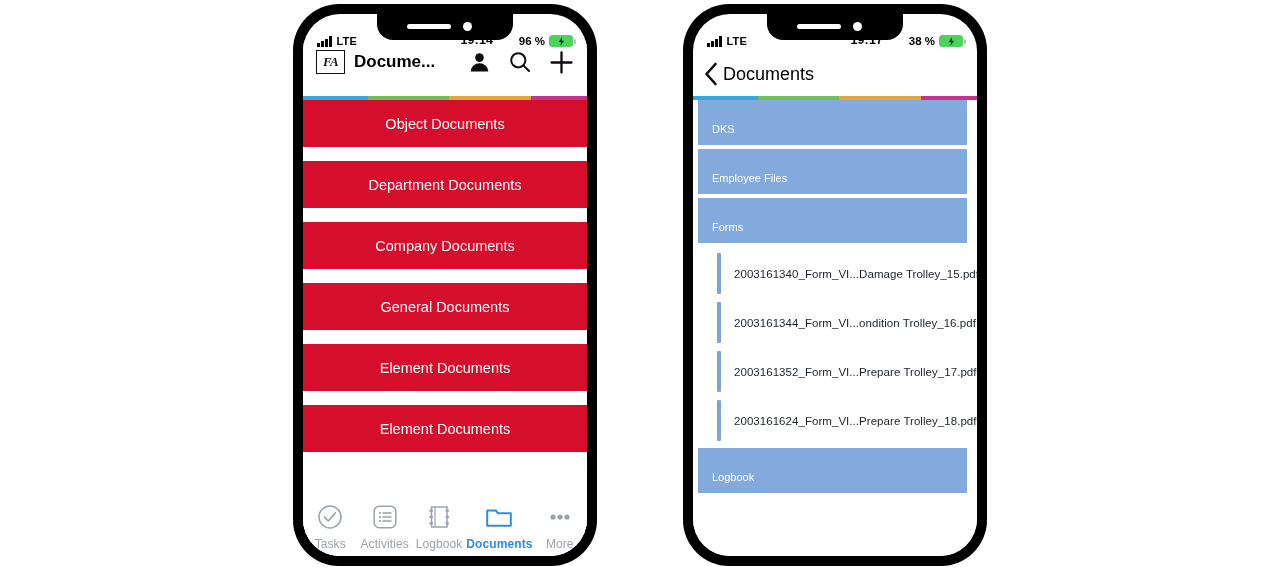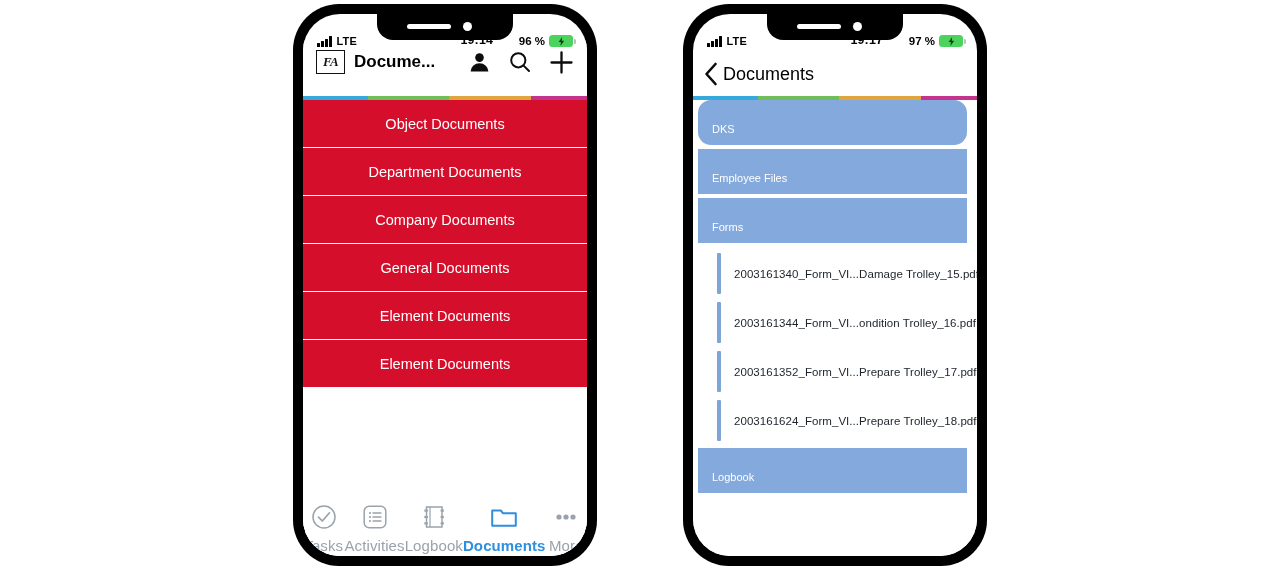--- a/index.html
+++ b/index.html
@@ -62,28 +62,28 @@
   
   .rainbow{position:absolute;left:0;right:0;top:82px;height:4px;display:flex;z-index:25;}
   .rainbow span{display:block;height:100%;}
 
   
   .content{position:absolute;left:0;right:0;top:86px;bottom:0;background:#fff;
     overflow:hidden;}
 
   
   .redlist{padding:0;}
-  .red-row{height:47px;margin-bottom:1px;display:flex;align-items:center;
+  .red-row{height:47px;margin-bottom:14px;display:flex;align-items:center;
     justify-content:center;color:#fff;font-size:14.5px;}
 
   
   .tabbar{position:absolute;left:0;right:0;bottom:0;height:58px;background:#fff;
     display:flex;align-items:flex-start;padding-top:6px;box-sizing:border-box;}
   .tab{flex:1;display:flex;flex-direction:column;align-items:center;gap:3px;}
-  .tab .lbl{font-size:15px;color:#9aa3ab;letter-spacing:.1px;}
+  .tab .lbl{font-size:12px;color:#9aa3ab;letter-spacing:.1px;}
   .tab.active .lbl{color:#2e8fe0;font-weight:bold;}
 
   
   .searchrow{height:44px;display:flex;align-items:center;padding:0 18px 0 18px;
     box-sizing:border-box;background:#fff;}
   .searchrow .txt{flex:1;font-size:13.5px;color:#2b3440;letter-spacing:.2px;}
   .searchrow .ic{margin-left:22px;display:flex;align-items:center;}
   .blue-row{height:45px;margin-bottom:4px;display:flex;align-items:flex-end;
     color:#fff;font-size:11px;padding:0 0 10px 14px;box-sizing:border-box;}
   .filerow{height:49px;display:flex;align-items:center;position:relative;background:#fff;}
@@ -258,21 +258,21 @@
           <span class="sig">
             <i></i>
               <i></i>
               <i></i>
               <i></i>
           </span>
           <span class="sb-lte">LTE</span>
         </div>
         <div class="sb-mid">19:17</div>
         <div class="sb-right">
-          <span>97 %</span>
+          <span>38 %</span>
           <span class="batt">
             <svg class="bolt" viewBox="0 0 7 9">
               <path d="M4.2 0 L0.6 5 L2.9 5 L2.4 9 L6.2 3.8 L3.8 3.8 Z" fill="#0b3d14"></path>
             </svg>
           </span>
         </div>
       </div>
 
       <div class="navbar right">
         <div class="back-chevron">
@@ -287,21 +287,21 @@
         <span style="flex:1.15;background:#35A8DC;"></span>
         <span style="flex:1.45;background:#6FBE5A;"></span>
         <span style="flex:1.45;background:#E0A53C;"></span>
         <span style="flex:1.0;background:#C4338E;"></span>
       </div>
 
       <div class="content">
 
 
         <div style="padding:0 10px 0 5px;">
-          <div class="blue-row" style="background:#84A9DC;border-radius:13px;">
+          <div class="blue-row" style="background:#84A9DC;">
             <span>DKS</span>
           </div>
           <div class="blue-row" style="background:#84A9DC;">
             <span>Employee Files</span>
           </div>
           <div class="blue-row" style="background:#84A9DC;">
             <span>Forms</span>
           </div>
         </div>
 

